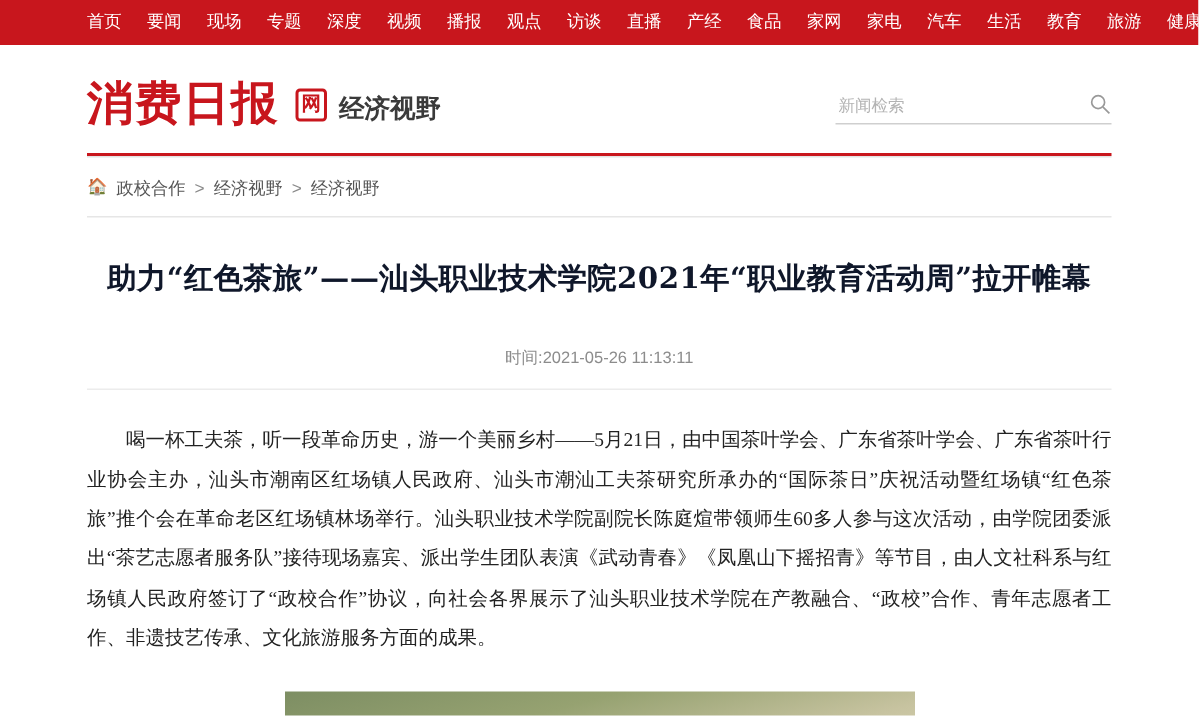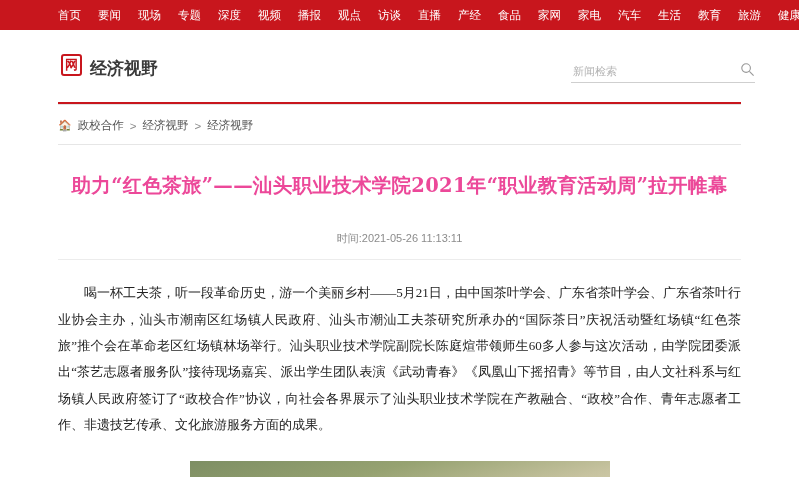--- a/index.html
+++ b/index.html
@@ -79,21 +79,21 @@
     font-weight: bold;
     font-size: 17px;
     line-height: 1;
     position: relative;
     top: -3px;
   }
 
   
   .search-wrap {
     position: absolute;
-    right: 44px;
+    right: 58px;
     top: 30px;
     width: 184px;
     height: 22px;
     border-bottom: 1px solid #cfcfcf;
     display: flex;
     align-items: center;
   }
   .search-input {
     border: 0;
     outline: 0;
@@ -151,21 +151,21 @@
 
   
   .article {
     padding: 0 58px;
   }
   .headline {
     text-align: center;
     font-family: "DejaVu Serif", serif;
     font-weight: bold;
     font-size: 19.5px;
-    color: #ec4899;
+    color: #0f172a;
     margin: 27px 0 0 0;
     line-height: 1.4;
     letter-spacing: 0.3px;
   }
   .meta {
     text-align: center;
     font-size: 11px;
     color: #8c8c8c;
     margin-top: 32px;
     display: flex;
@@ -216,20 +216,21 @@
   <span class="topnav-item">汽车</span>
   <span class="topnav-item">生活</span>
   <span class="topnav-item">教育</span>
   <span class="topnav-item">旅游</span>
   <span class="topnav-item">健康</span>
 
 </div>
 
 <div class="masthead">
   <div class="logo-wrap">
+    <span class="logo-title">消费日报</span>
     <span class="logo-net">网</span>
     <span class="logo-sub">经济视野</span>
   </div>
 
   <div class="search-wrap">
     <input class="search-input" type="text" placeholder="新闻检索" style="">
     <span class="search-icon">
       <svg width="15" height="15" viewBox="0 0 16 16">
         <circle cx="6.5" cy="6.5" r="4.6" fill="none" stroke="#999" stroke-width="1.2"></circle>
         <line x1="10" y1="10" x2="14.5" y2="14.5" stroke="#999" stroke-width="1.2"></line>

